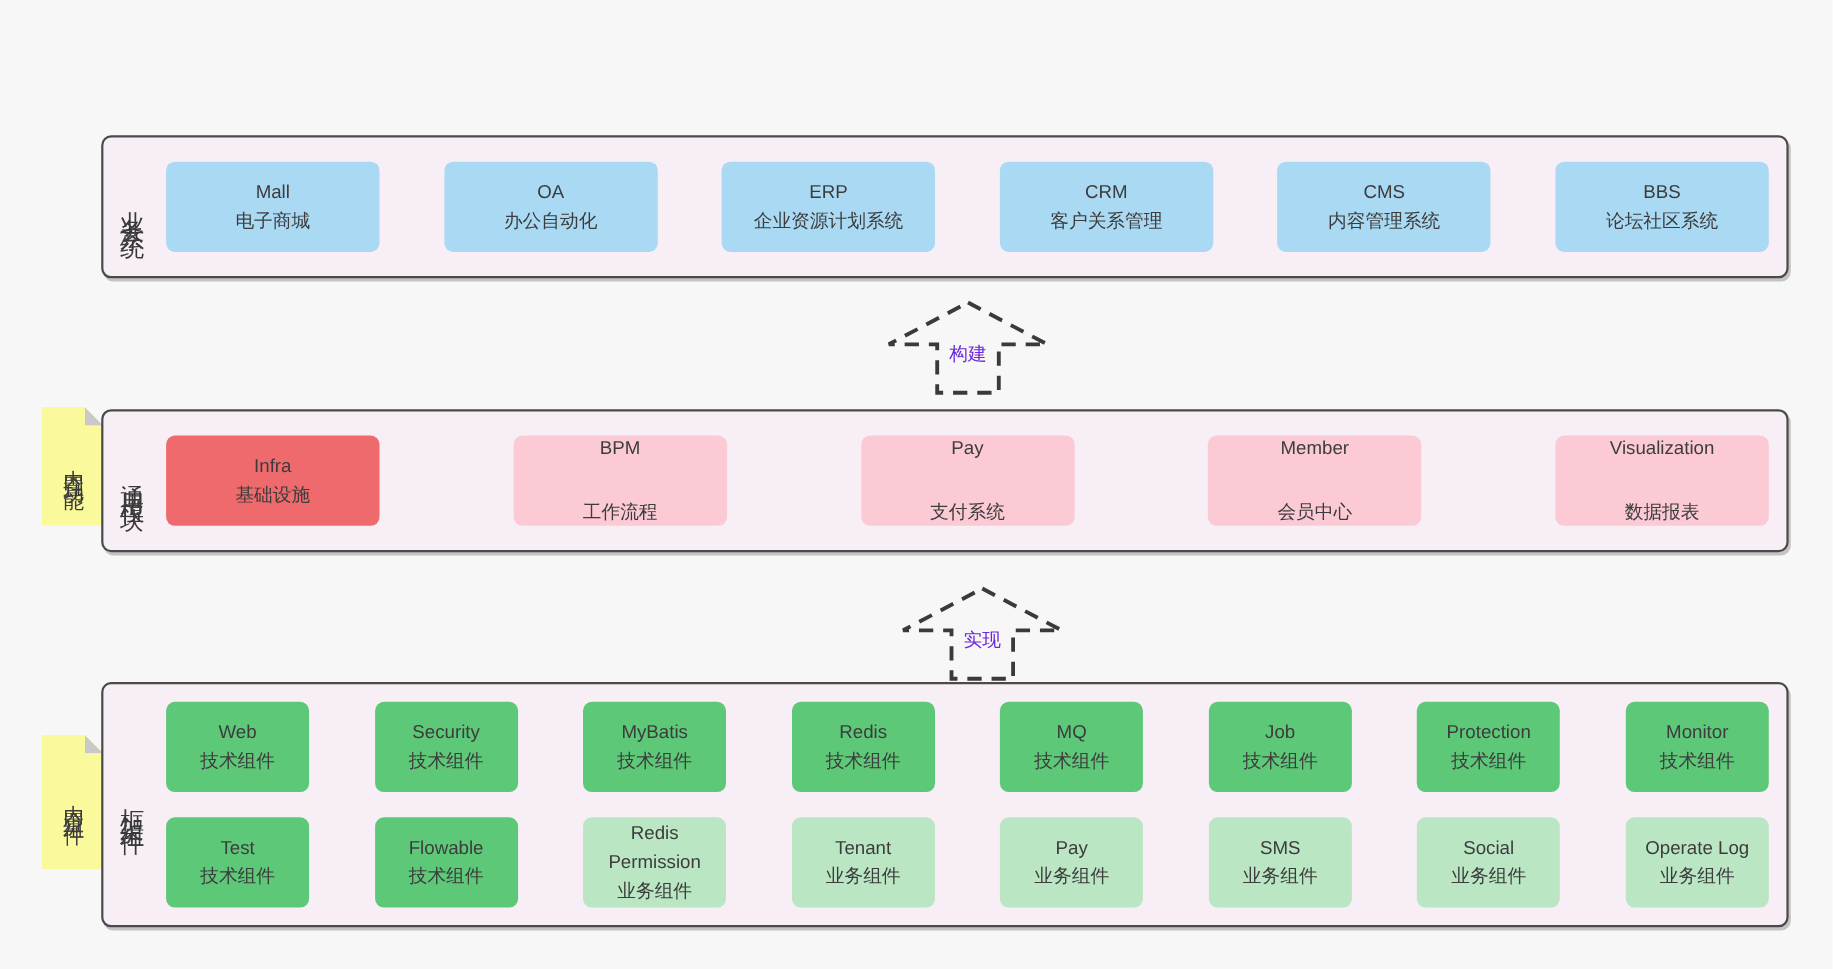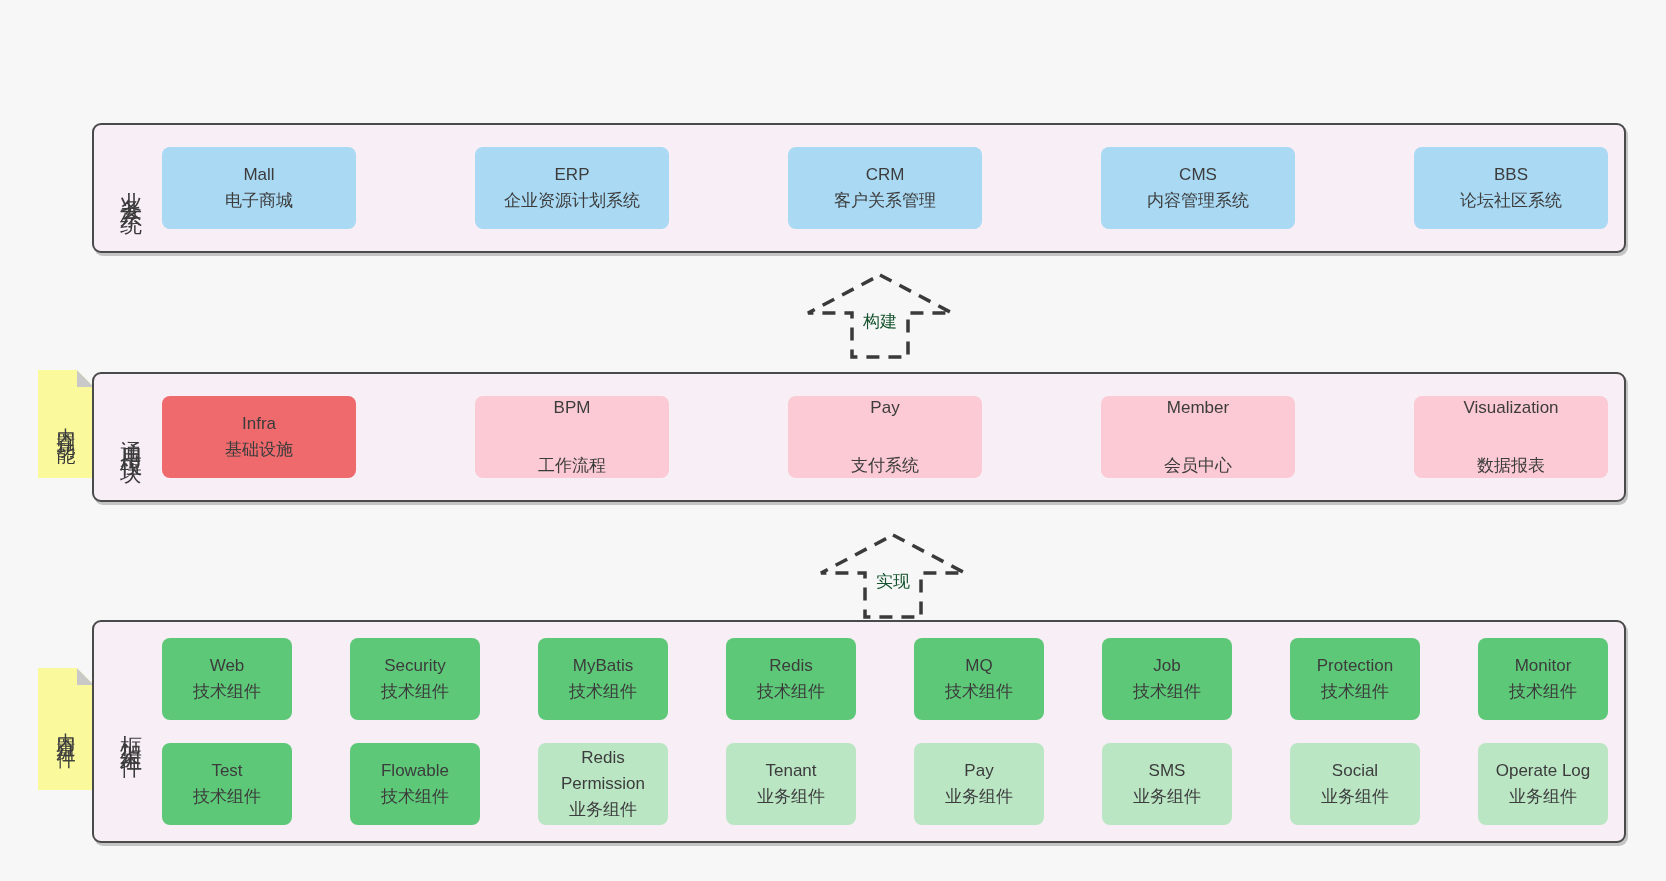--- a/index.html
+++ b/index.html
@@ -10,21 +10,20 @@
     color:var(--text,#3c3c3c);
   }
   .band {
     position:absolute; left:92px; width:1534px; box-sizing:border-box;
     background:var(--band-bg,#f8eef5);
     border:2px solid var(--band-border,#4a4a4a);
     border-radius:9px;
     box-shadow:2px 3px 0 rgba(120,120,120,.4);
     display:flex; align-items:center;
     z-index:2;
-    padding-left:11px;
   }
   .band-label {
     writing-mode:vertical-lr; text-orientation:upright;
     font-size:22px; line-height:26px; letter-spacing:7px;
     padding-left:13px; color:#3a3a3a; flex:none;
   }
   .band-content {
     flex:1; margin:0 16px 0 18px;
     display:flex; flex-direction:column; justify-content:center; gap:23px;
   }
@@ -56,35 +55,39 @@
   .sticky-text {
     writing-mode:vertical-lr; text-orientation:upright;
     font-size:19px; line-height:22px; letter-spacing:6px; color:#3a3a3a;
   }
 
   .arrow { position:absolute; width:150px; height:88px; z-index:0; }
   .arrow svg { display:block; }
   .arrow-label {
     position:absolute; left:50%; top:37px; transform:translateX(-50%);
     background:var(--page-bg,#f7f7f7);
-    padding:1px 3px; font-size:17px; color:#14532d; white-space:nowrap;
+    padding:1px 3px; font-size:17px; color:#6d28d9; white-space:nowrap;
   }
 </style>
 </head>
 <body>
 
 <div class="page">
 
   <section class="band" style="top:123px;height:130px">
     <div class="band-label">业务系统</div>
     <div class="band-content">
       <div class="row row-6">
         <div class="box c-blue">
           <div>Mall</div>
           <div>电子商城</div>
+        </div>
+        <div class="box c-blue">
+          <div>OA</div>
+          <div>办公自动化</div>
         </div>
         <div class="box c-blue">
           <div>ERP</div>
           <div>企业资源计划系统</div>
         </div>
         <div class="box c-blue">
           <div>CRM</div>
           <div>客户关系管理</div>
         </div>
         <div class="box c-blue">

